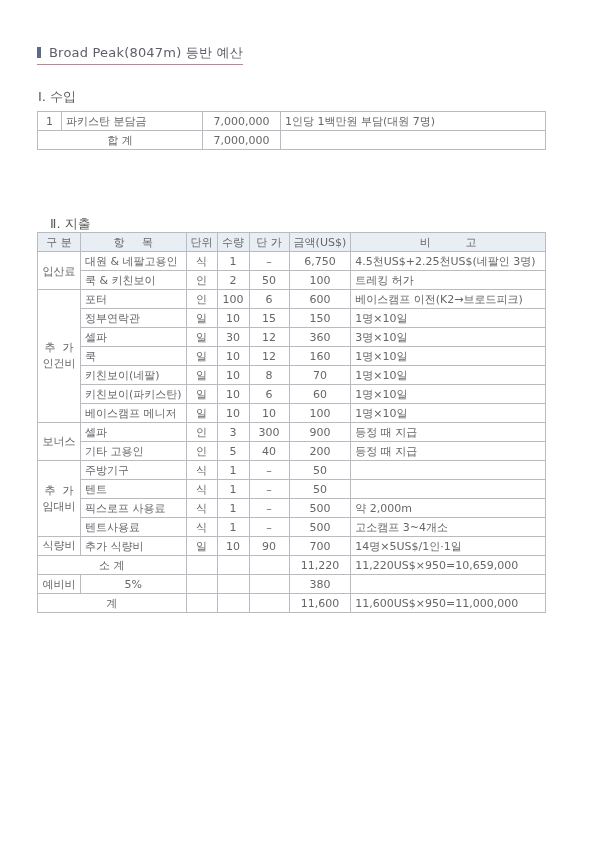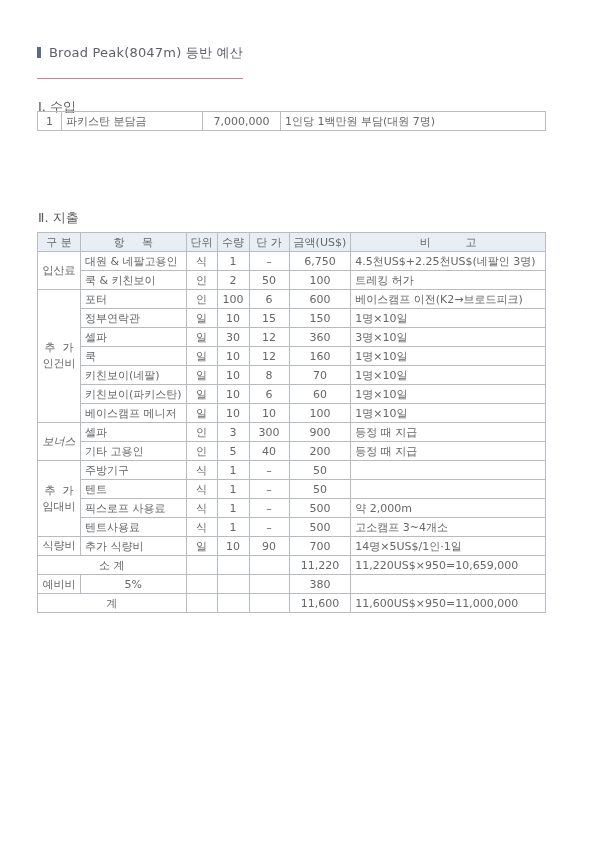--- a/index.html
+++ b/index.html
@@ -1,57 +1,62 @@
 <!DOCTYPE html>
 <html><head>
 <meta charset="utf-8">
 <style>
   html, body { margin:0; padding:0; background:#ffffff; }
   body { width:600px; height:849px; position:relative; overflow:hidden;
          font-family:"DejaVu Sans", sans-serif; color:#5a5a5a; }
   .page-title { position:absolute; left:37px; top:44px; font-size:13px; color:#5e5e68;
-                padding-bottom:16px; border-bottom:1px solid #c9808f; letter-spacing:0.2px; }
+                padding-bottom:2px; border-bottom:1px solid #c9808f; letter-spacing:0.2px; }
   .page-title .bar { display:inline-block; width:4px; height:11px; background:#5a6a8a;
                      margin-right:8px; vertical-align:-1px; }
   .section-title { position:absolute; left:38px; font-size:13px; color:#5a5a5a; }
   table { position:absolute; border-collapse:collapse; font-size:11px; color:#666; }
   td, th { border:1px solid #b7bcc2; padding:0 4px; height:18px; white-space:nowrap; font-weight:normal; }
   table { border:1.5px solid #8c8f94; }
   th { background:#e9eef5; text-align:center; color:#666; }
   .c { text-align:center; }
   .r { text-align:center; }
   .l { text-align:left; }
 </style>
 </head>
 <body>
 
 <div class="page-title">
   <span class="bar"></span><span>Broad Peak(8047m) 등반 예산</span>
 </div>
 
-<div class="section-title" style="top:88px;margin-top:10px;">Ⅰ. 수입</div>
+<div class="section-title" style="top:88px;">Ⅰ. 수입</div>
 
 <table id="income-table" style="left:37px; top:111px; width:509px;">
   <colgroup>
       <col style="width:24px">
       <col style="width:141px">
       <col style="width:78px">
       <col>
     </colgroup>
   <tbody>
   <tr>
     <td class="c">1</td>
     <td class="l">파키스탄 분담금</td>
     <td class="r">7,000,000</td>
     <td class="l">1인당 1백만원 부담(대원 7명)</td>
   </tr>
+  <tr>
+    <td class="c" colspan="2">합 계</td>
+    <td class="r">7,000,000</td>
+    <td></td>
+  </tr>
 </tbody>
   </table>
 
-<div class="section-title" style="top:209px;">Ⅱ. 지출</div>
+<div class="section-title" style="top:215px;margin-left:12px;">Ⅱ. 지출</div>
 
 <table id="expense-table" style="left:37px; top:232px; width:509px;">
   <colgroup>
     <col style="width:43px">
       <col style="width:103px">
       <col style="width:27px">
       <col style="width:32px">
     <col style="width:40px">
       <col style="width:55px">
       <col>
@@ -62,21 +67,21 @@
       <th style="white-space:pre">항     목</th>
       <th>단위</th>
       <th>수량</th>
       <th>단 가</th>
       <th>금액(US$)</th>
       <th style="white-space:pre">비          고</th>
     </tr>
   </thead>
   <tbody id="expense-body">
       <tr>
-        <td rowspan="2" class="c" style="white-space: pre; line-height: 16px;">입산료</td>
+        <td rowspan="2" class="c" style="white-space: pre; line-height: 16px; font-family: Liberation Serif, serif;">입산료</td>
         <td class="l">대원 &amp; 네팔고용인</td>
         <td class="c">식</td>
         <td class="c">1</td>
         <td class="r">–</td>
         <td class="r">6,750</td>
         <td class="l">4.5천US$+2.25천US$(네팔인 3명)</td>
       </tr>
       <tr>
         <td class="l">쿡 &amp; 키친보이</td>
         <td class="c">인</td>
@@ -137,21 +142,21 @@
       </tr>
       <tr>
         <td class="l">베이스캠프 메니저</td>
         <td class="c">일</td>
         <td class="c">10</td>
         <td class="r">10</td>
         <td class="r">100</td>
         <td class="l">1명×10일</td>
       </tr>
       <tr>
-        <td rowspan="2" class="c" style="white-space: pre; line-height: 16px; font-style: italic;">보너스</td>
+        <td rowspan="2" class="c" style="white-space: pre; line-height: 16px;">보너스</td>
         <td class="l">셀파</td>
         <td class="c">인</td>
         <td class="c">3</td>
         <td class="r">300</td>
         <td class="r">900</td>
         <td class="l">등정 때 지급</td>
       </tr>
       <tr>
         <td class="l">기타 고용인</td>
         <td class="c">인</td>

